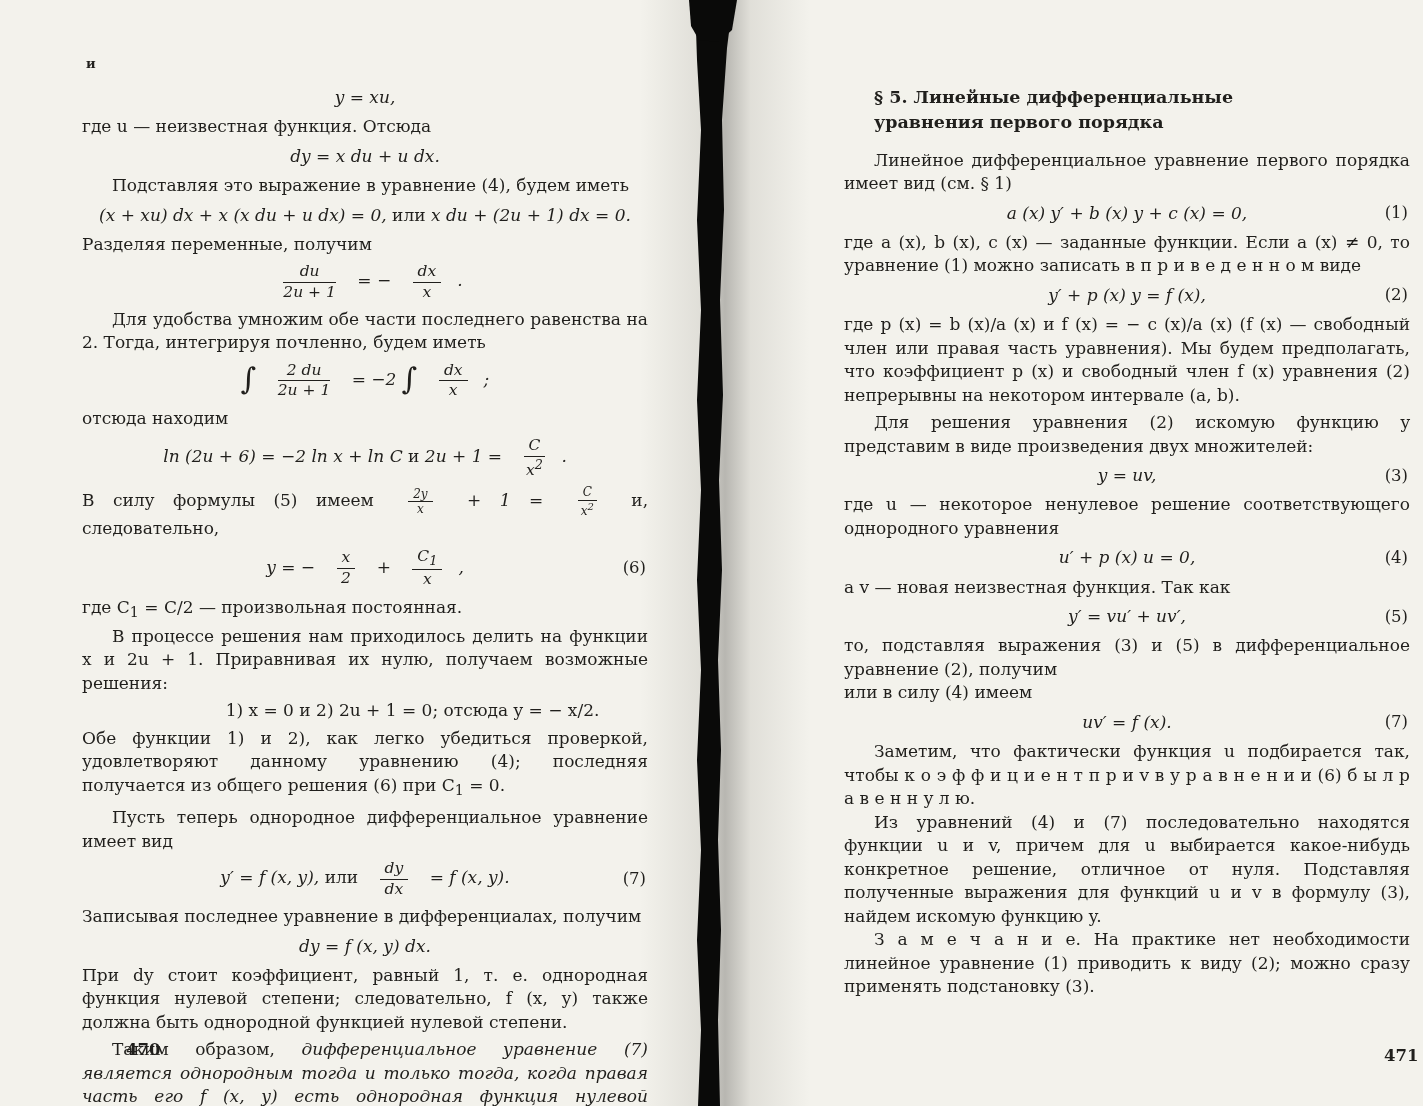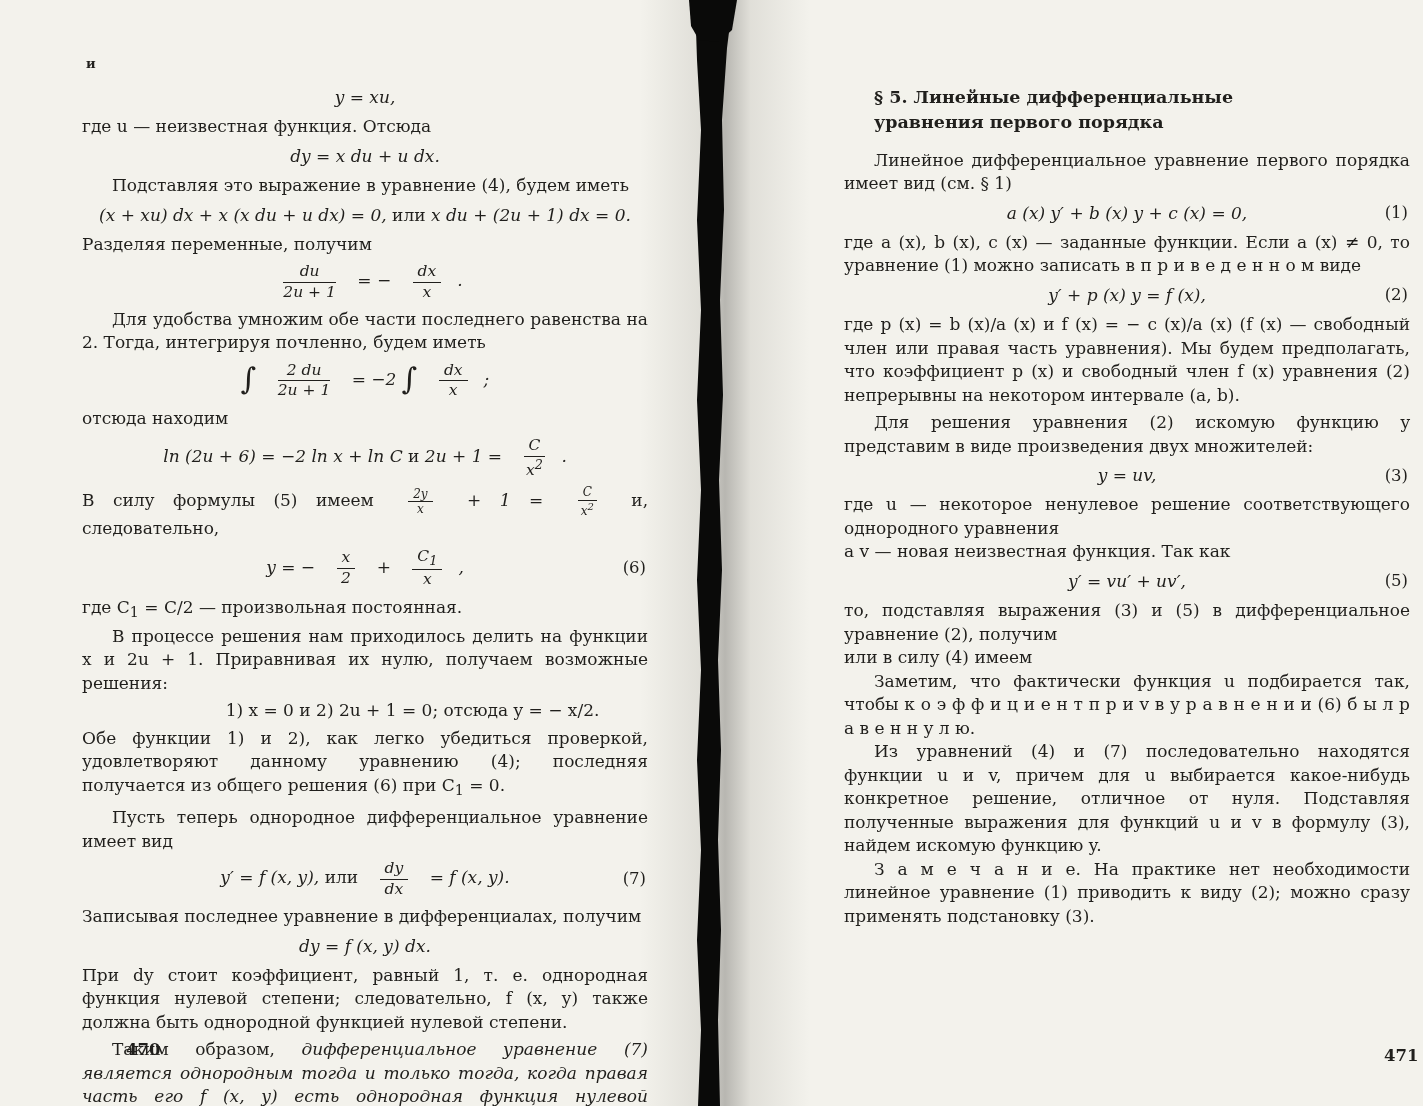--- a/index.html
+++ b/index.html
@@ -177,33 +177,41 @@
 
     <p class="txt indent mgap">Для решения уравнения (2) искомую функцию y представим в виде произведения двух множителей:</p>
 
     <div class="formula">
       <span>y = uv,</span>
       <span class="eq-tag">(3)</span>
     </div>
 
     <p class="txt">где u — некоторое ненулевое решение соответствующего однородного уравнения</p>
 
+    <div class="formula">
+      <span>u′ + p (x) u = 0,</span>
+      <span class="eq-tag">(4)</span>
+    </div>
 
     <p class="txt">а v — новая неизвестная функция. Так как</p>
 
     <div class="formula">
       <span>y′ = vu′ + uv′,</span>
       <span class="eq-tag">(5)</span>
     </div>
 
     <p class="txt">то, подставляя выражения (3) и (5) в дифференциальное уравнение (2), получим</p>
 
 
     <p class="txt">или в силу (4) имеем</p>
 
+    <div class="formula">
+      <span>uv′ = f (x).</span>
+      <span class="eq-tag">(7)</span>
+    </div>
 
     <p class="txt indent">Заметим, что фактически функция u подбирается так, чтобы к о э ф ф и ц и е н т  п р и  v  в  у р а в н е н и и  (6)  б ы л  р а в е н  н у л ю.</p>
 
     <p class="txt indent">Из уравнений (4) и (7) последовательно находятся функции u и v, причем для u выбирается какое-нибудь конкретное решение, отличное от нуля. Подставляя полученные выражения для функций u и v в формулу (3), найдем искомую функцию y.</p>
 
     <p class="txt indent">З а м е ч а н и е.  На практике нет необходимости линейное уравнение (1) приводить к виду (2); можно сразу применять подстановку (3).</p>
 
   </div>
 
   <div class="pagenum pagenum-left">470</div>

